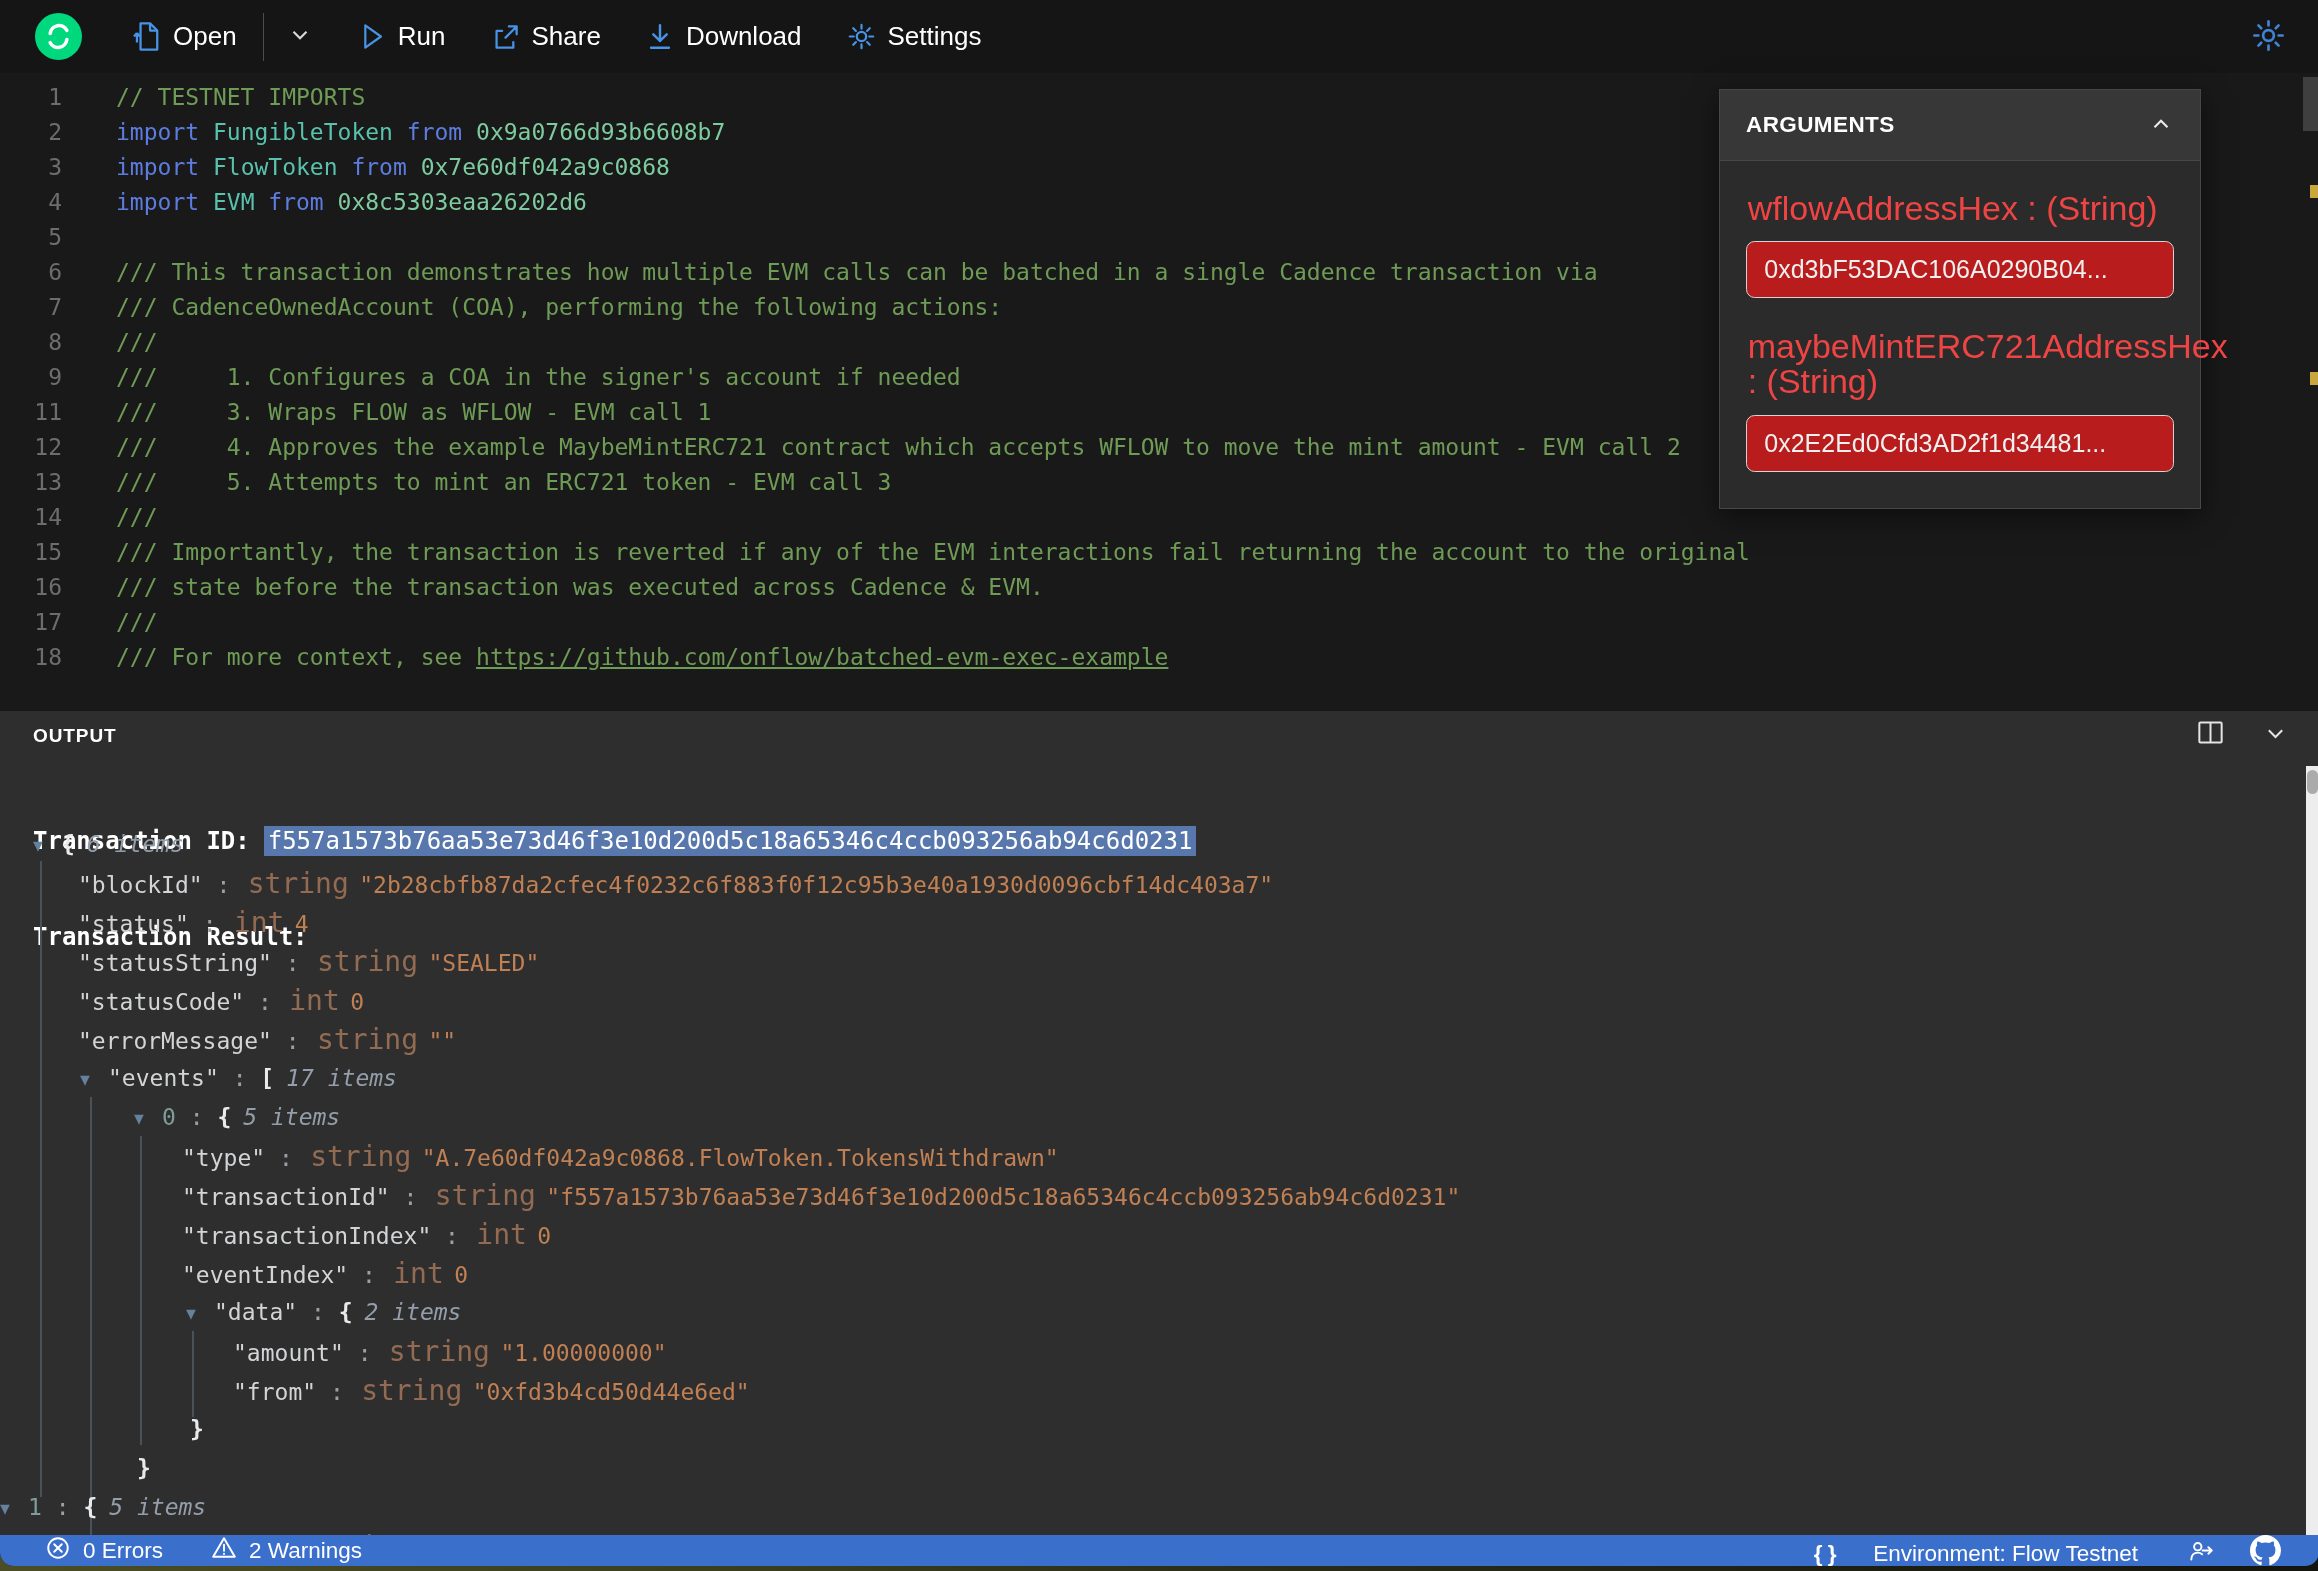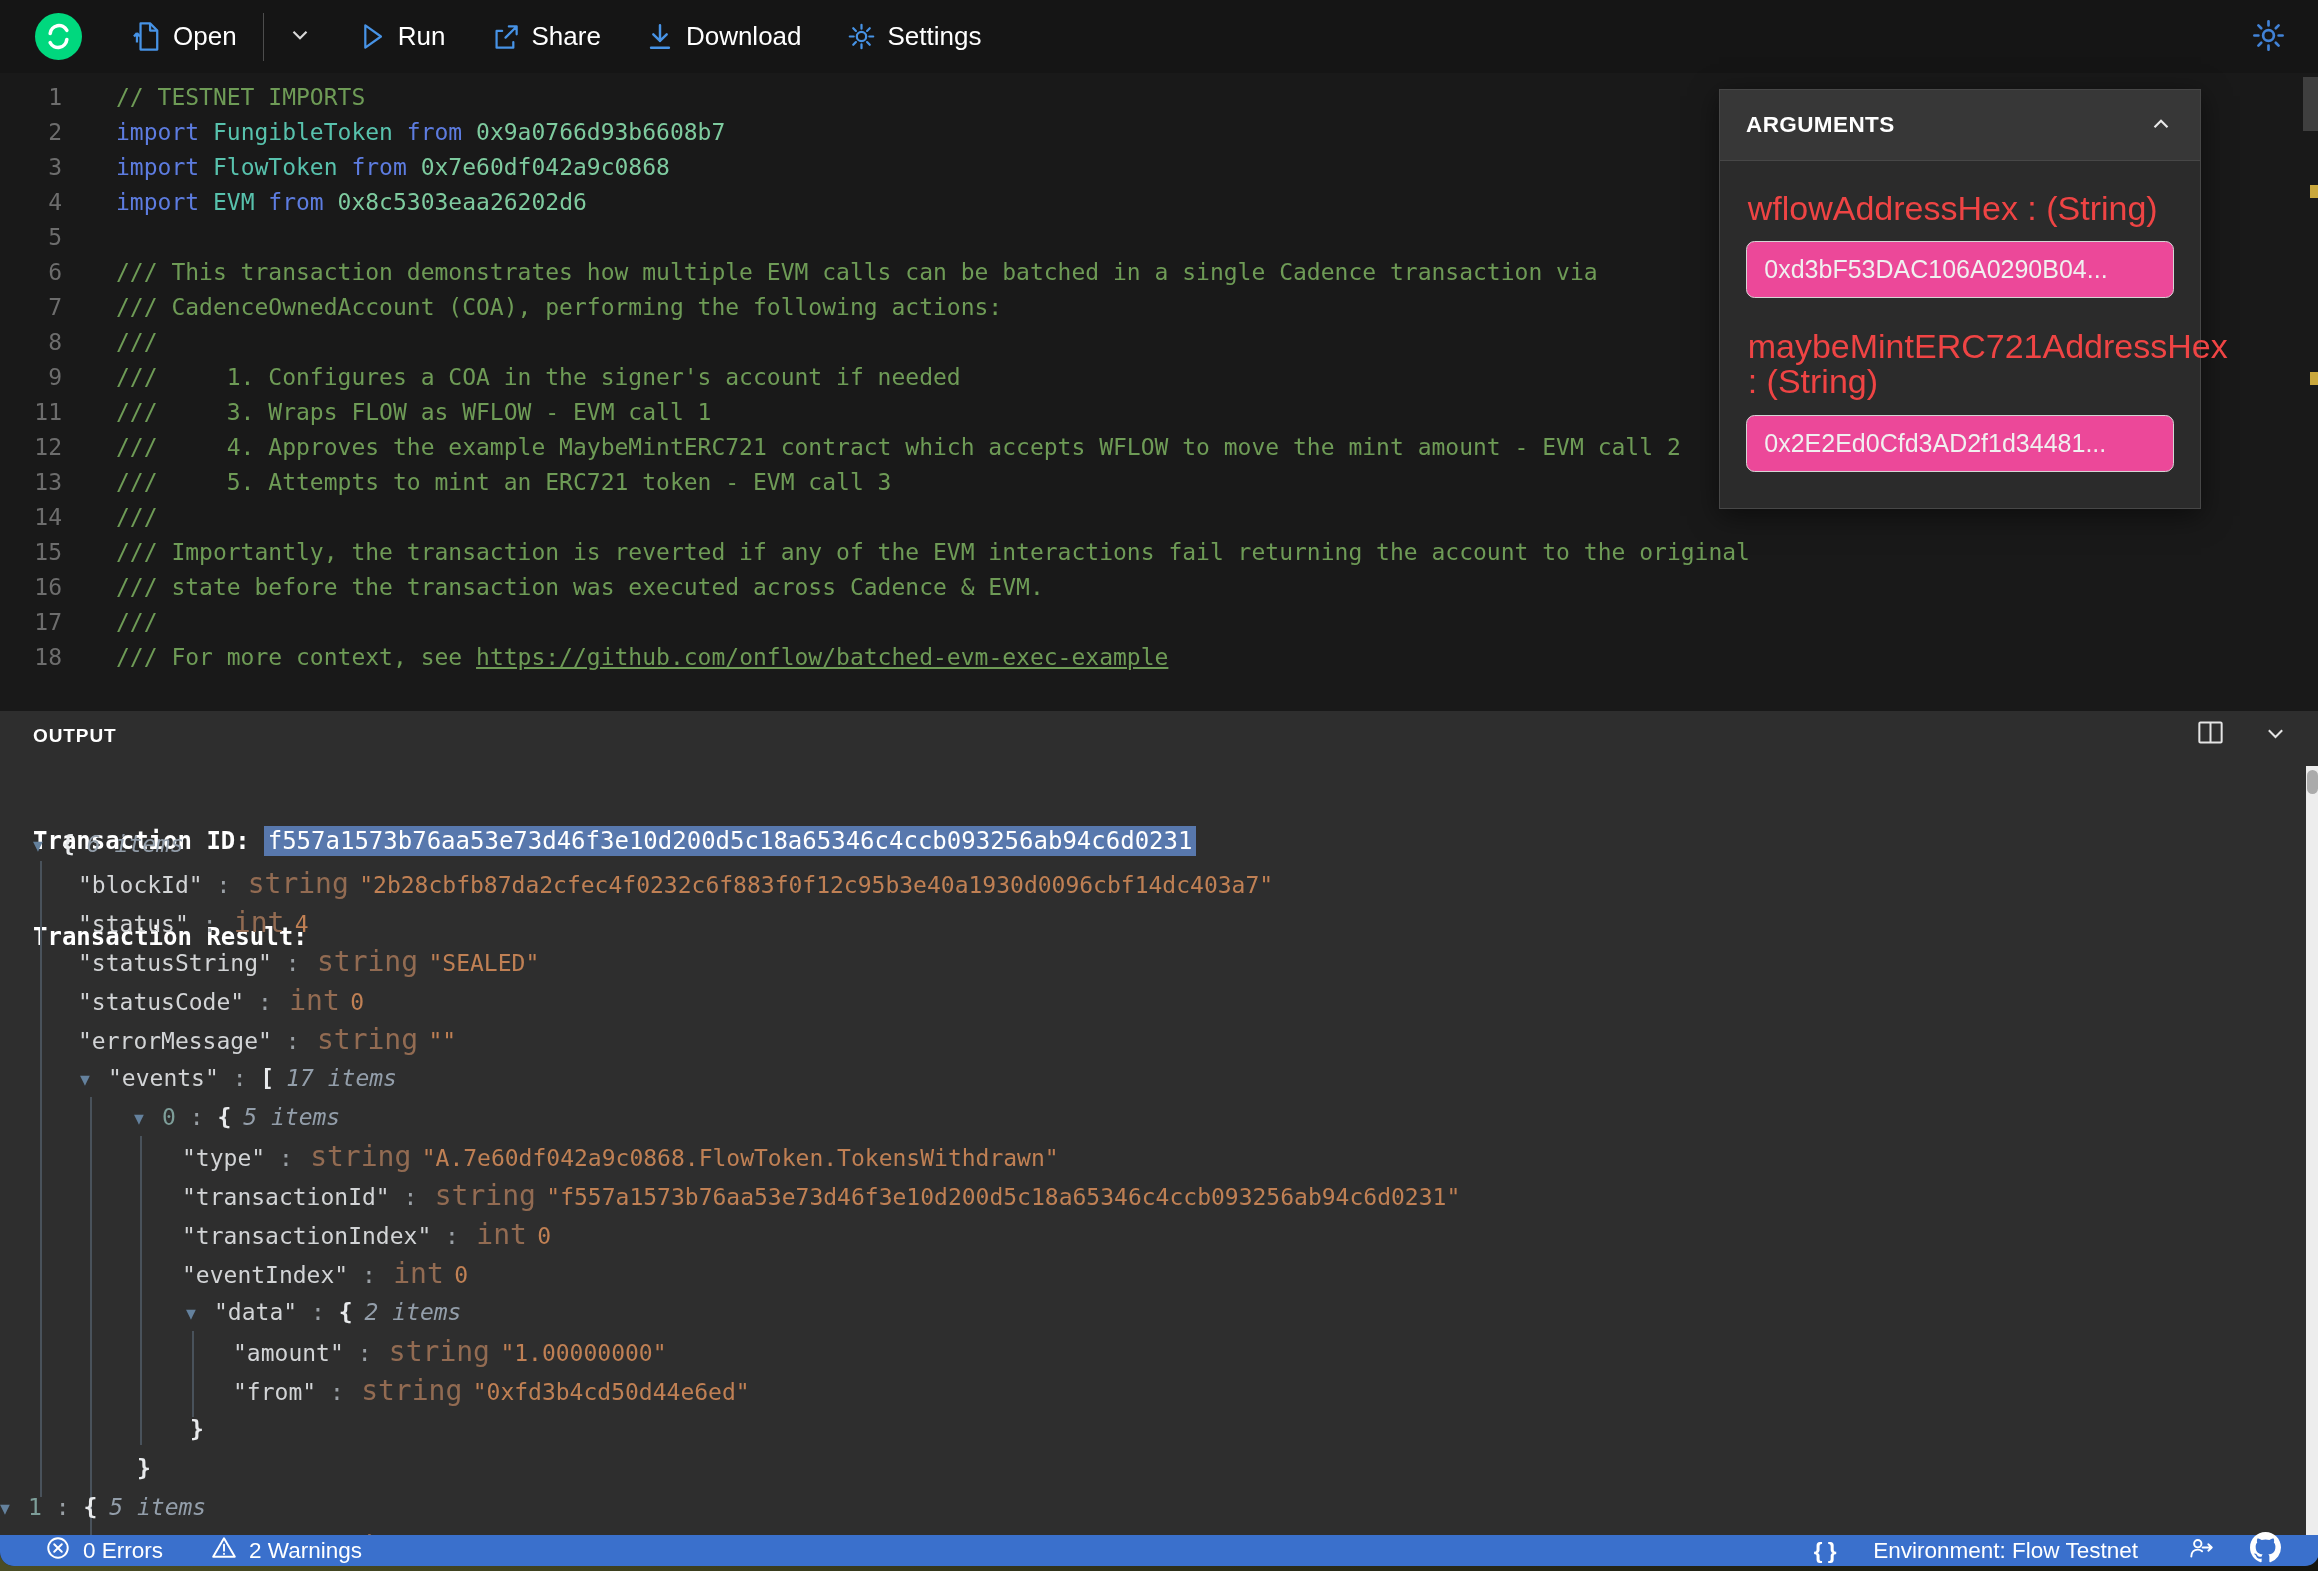--- a/index.html
+++ b/index.html
@@ -47,21 +47,21 @@
     background:#2b2b2b; border:0.9px solid #474747; box-shadow:0 7px 26px rgba(0,0,0,.5);
   }
   .args-header {
     height:71px; background:#373737; display:flex; align-items:center;
     justify-content:space-between; padding:0 26px; border-bottom:0.9px solid #474747;
   }
   .args-title { color:#ffffff; font-size:22.5px; font-weight:700; letter-spacing:0.4px; }
   .args-body { padding:21px 26px 26px 26px; }
   .arg-label { color:#ef4444; font-size:34px; margin:8.6px 0 15.6px 1.7px; line-height:35px; }
   .arg-input {
-    width:100%; height:57px; background:#ec4899; border:1.7px solid #d4d4d4; border-radius:8.6px;
+    width:100%; height:57px; background:#b91c1c; border:1.7px solid #d4d4d4; border-radius:8.6px;
     color:#f0f0f0; font-size:25px; font-family:"Liberation Sans", sans-serif;
     padding:0 17.3px; margin-bottom:22.5px; outline:none;
   }
   
   .output {
     position:absolute; left:0; top:711px; width:100%; height:825px;
     background:#2e2e2e; overflow:hidden;
     font-family:"DejaVu Sans Mono", monospace; color:#d2d4d6;
   }
   .out-header { position:absolute; left:33px; top:14px; color:#ffffff; font-size:19px; font-weight:700; letter-spacing:0.9px; font-family:"Liberation Sans", sans-serif; }
@@ -79,21 +79,21 @@
   .jitems { color:#939eaa; font-style:italic; margin-left:12px; }
   .jtype { color:#926b52; font-size:28px; margin:0 10.4px 0 3.5px; }
   .jval { color:#c08054; }
   .guide { position:absolute; width:1.7px; background:#49525b; }
   .out-scroll-track { position:absolute; right:0; top:55px; width:13px; height:769px; background:#ededed; }
   .out-scroll-thumb { position:absolute; right:0.9px; top:59px; width:11.2px; height:24px; background:#ababab; border-radius:6px; }
   
   .statusbar {
     position:absolute; left:0; top:1535px; width:100%; height:31px;
     background:#3a70cc; border-radius:0 0 12px 12px;
-    display:flex; align-items:center; color:#ffffff; font-size:22.5px;
+    display:flex; align-items:flex-start; color:#ffffff; font-size:22.5px;
     padding:0 38px 0 45px;
   }
   .sb-item { display:flex; align-items:center; gap:12px; margin-right:48px; }
   .sb-right { margin-left:auto; display:flex; align-items:center; gap:35px; }
   .sb-braces { font-size:22.5px; font-weight:600; letter-spacing:1.7px; }
 </style>
 </head>
 <body>
 
 <div class="window">

